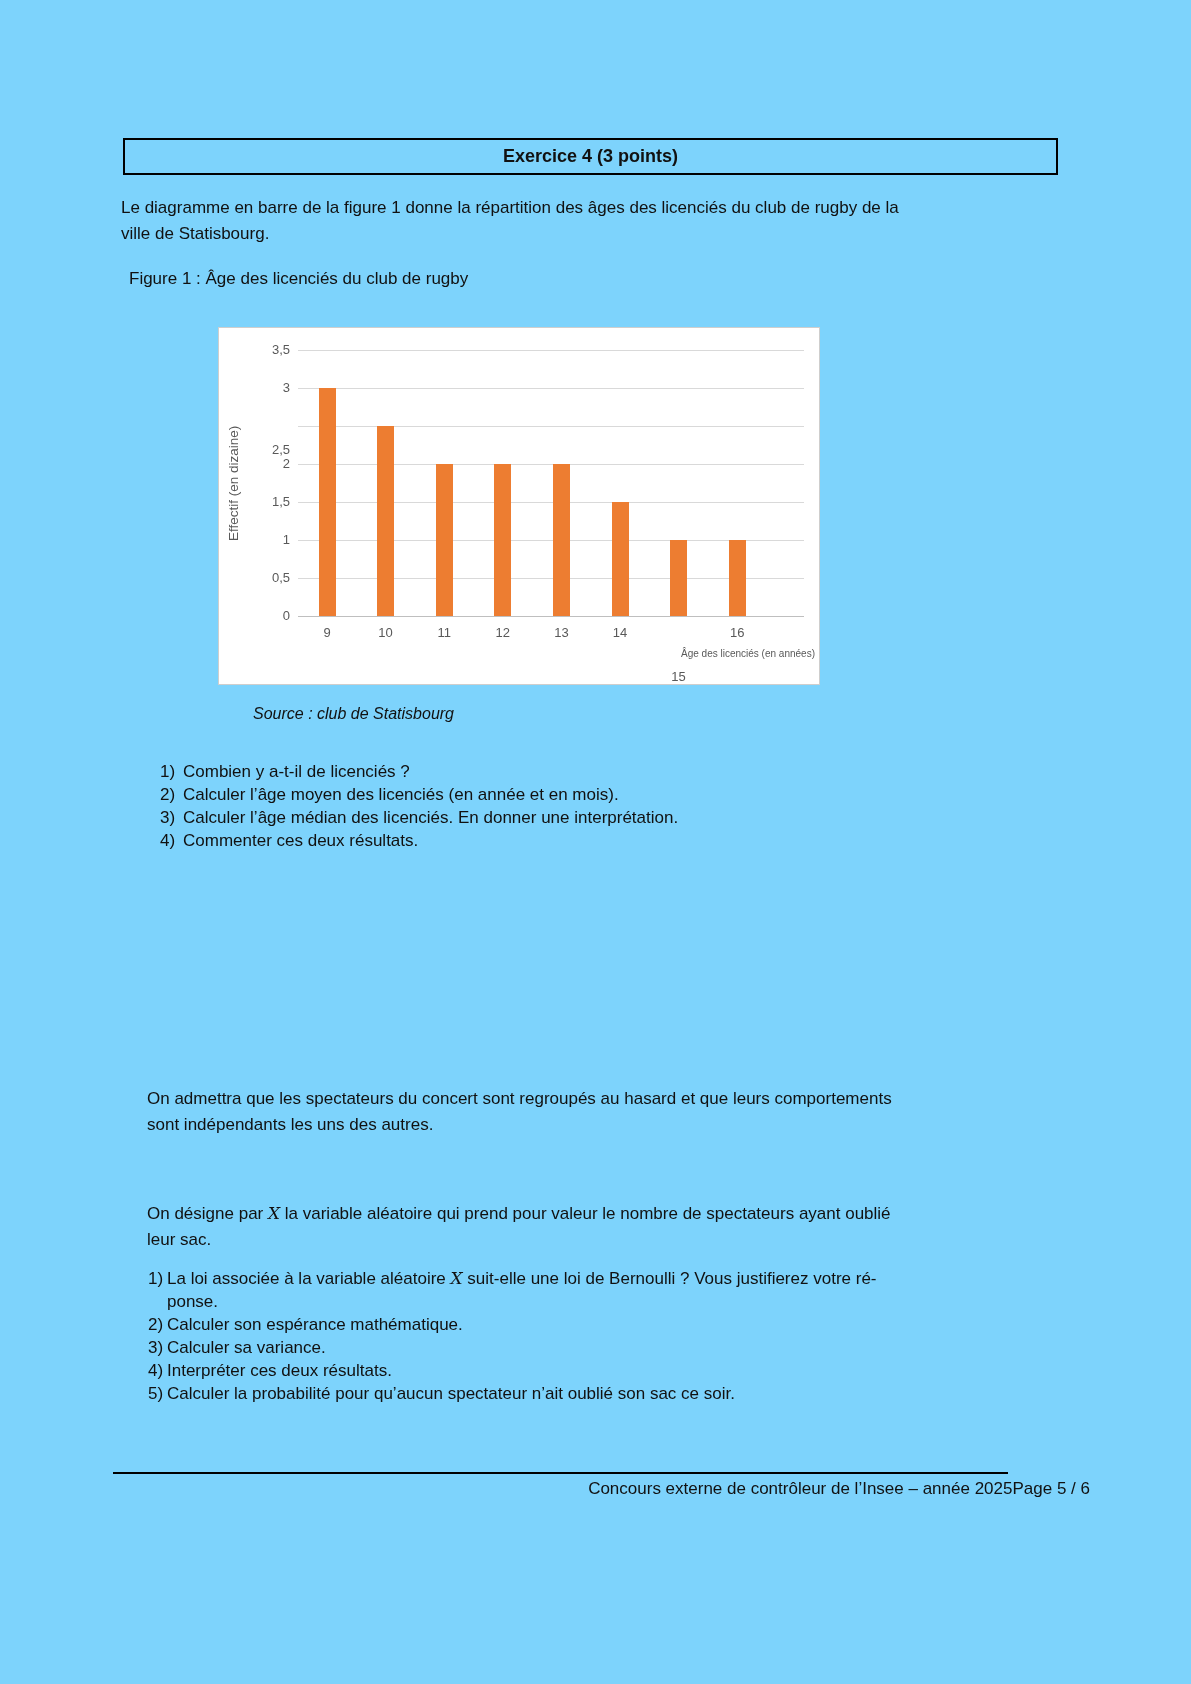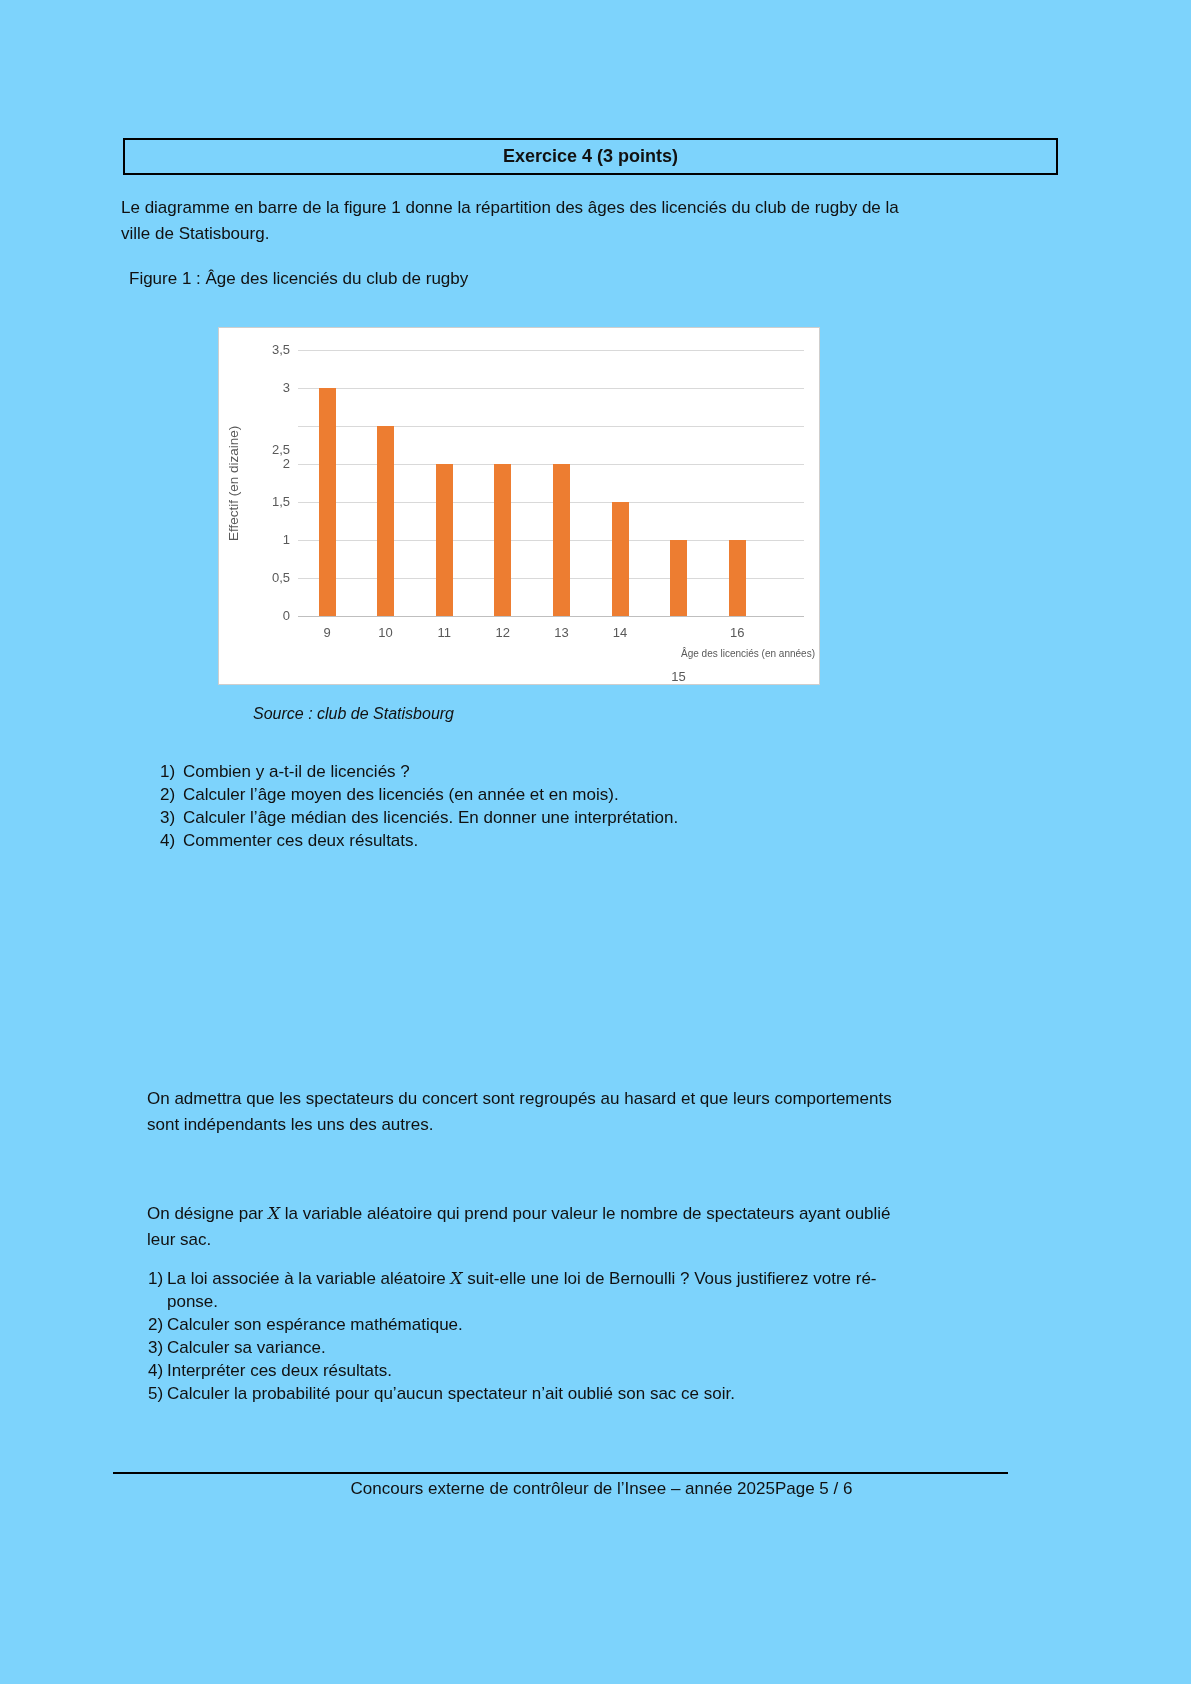--- a/index.html
+++ b/index.html
@@ -74,21 +74,21 @@
   }
   .x-axis-title{
     position:absolute;right:4px;top:320px;width:520px;
     text-align:right;
     font-size:10px;color:#595959;
   }
   
   .footer-line{left:113px;top:1472px;width:895px;height:2px;background:#000;}
   .footer-row{
     left:113px;top:1477px;width:977px;
-    display:flex;justify-content:center;
+    display:flex;justify-content:flex-end;
     font-size:17px;line-height:24px;
   }
 </style>
 </head>
 <body>
 
 <div class="page">
 
   <div id="ex4-header" class="abs ex-header">
     <span>Exercice 4 (3 points)</span>

